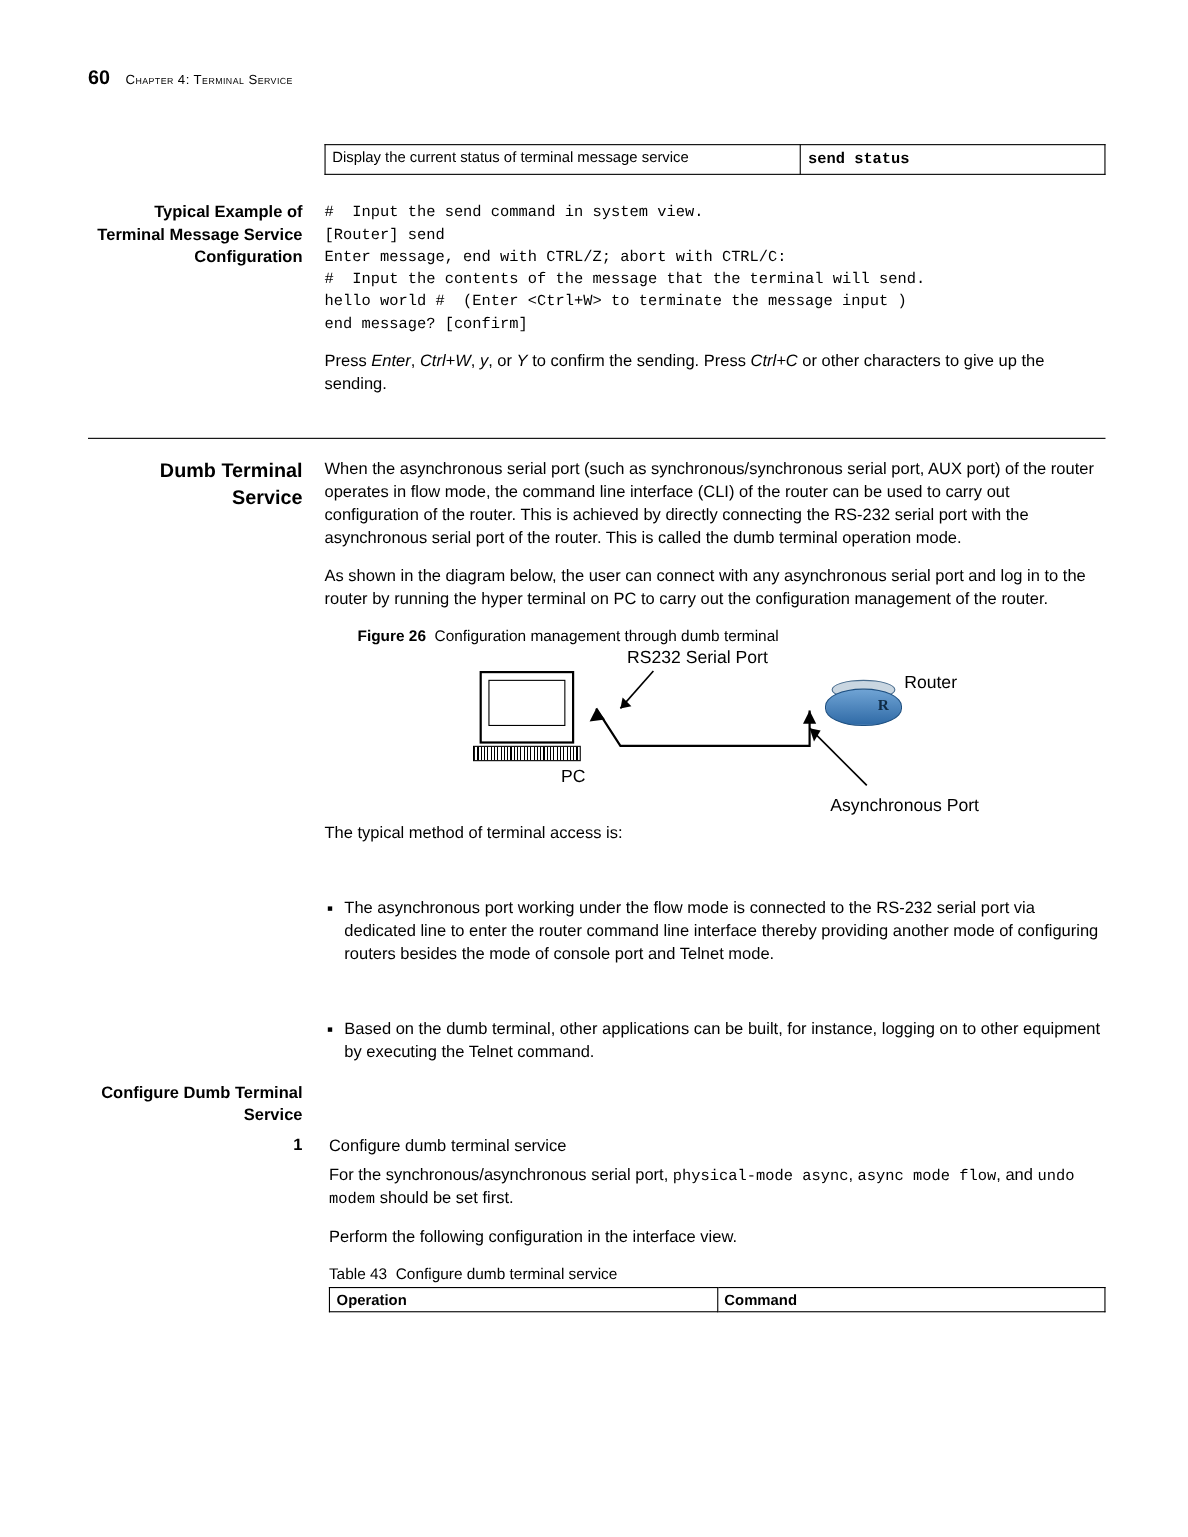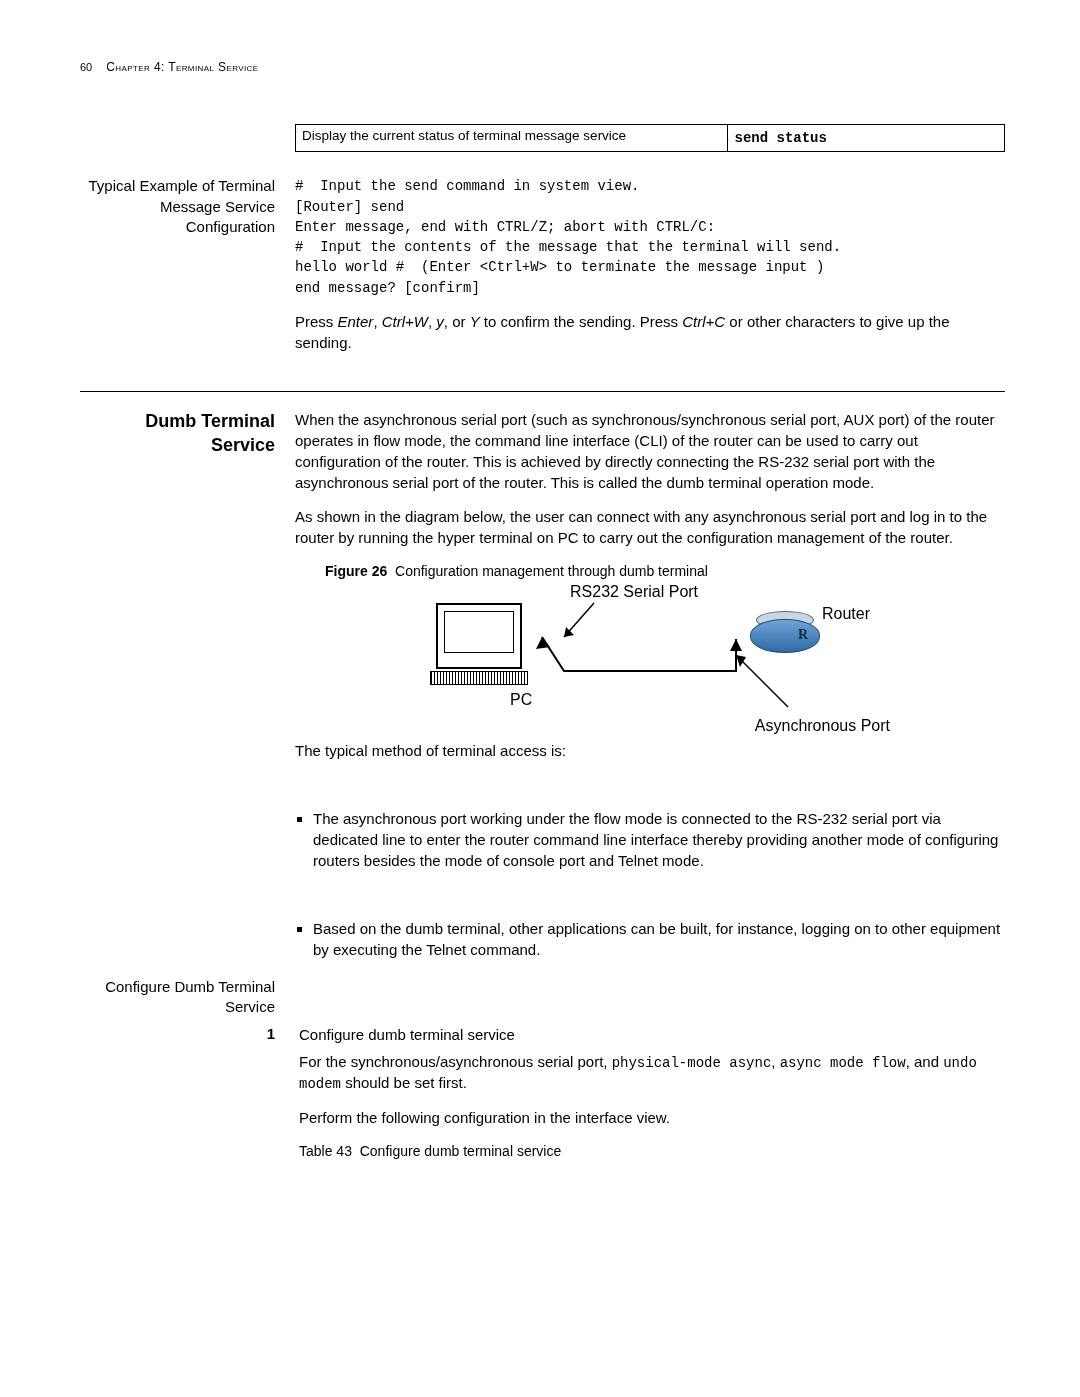--- a/index.html
+++ b/index.html
@@ -15,37 +15,37 @@
     padding: 60px 75px 40px 80px;
     box-sizing: border-box;
   }
   .header-row {
     display: flex;
     align-items: baseline;
     gap: 14px;
     font-size: 12px;
     margin-bottom: 50px;
   }
-  .pagenum { font-weight: normal; font-size: 11px; }
+  .pagenum { font-weight: bold; font-size: 18px; }
   .chapter { text-transform: none; font-variant: small-caps; letter-spacing: 0.4px; }
 
   .two-col {
     display: flex;
     gap: 20px;
     align-items: flex-start;
   }
   .left-col {
     width: 195px;
     flex: 0 0 195px;
     text-align: right;
   }
   .right-col {
     flex: 1;
   }
-  .side-head { font-weight: normal; font-size: 15px; line-height: 1.35; }
+  .side-head { font-weight: bold; font-size: 15px; line-height: 1.35; }
   .side-head-big { font-weight: bold; font-size: 18px; line-height: 1.3; }
 
   table.boxtable {
     border-collapse: collapse;
     width: 100%;
     font-size: 13.5px;
   }
   table.boxtable td, table.boxtable th {
     border: 1px solid #000;
     padding: 3px 6px;
@@ -198,16 +198,24 @@
     <div class="right-col">
       <p class="body" style="margin-bottom:6px">Configure dumb terminal service</p>
       <p class="body">
         <span>For the synchronous/asynchronous serial port, </span><span class="mono">physical-mode async</span><span>, </span><span class="mono">async mode flow</span><span>, and </span><span class="mono">undo modem</span><span> should be set first.</span>
       </p>
       <p class="body">Perform the following configuration in the interface view.</p>
 
       <div class="tbl-caption">
         <b>Table 43</b>&nbsp;&nbsp;<span>Configure dumb terminal service</span>
       </div>
+      <table class="boxtable">
+        <tbody>
+            <tr>
+          <th style="width:50%">Operation</th>
+          <th>Command</th>
+        </tr>
+      </tbody>
+        </table>
     </div>
   </div>
 
 </div>
 
 </body></html>

